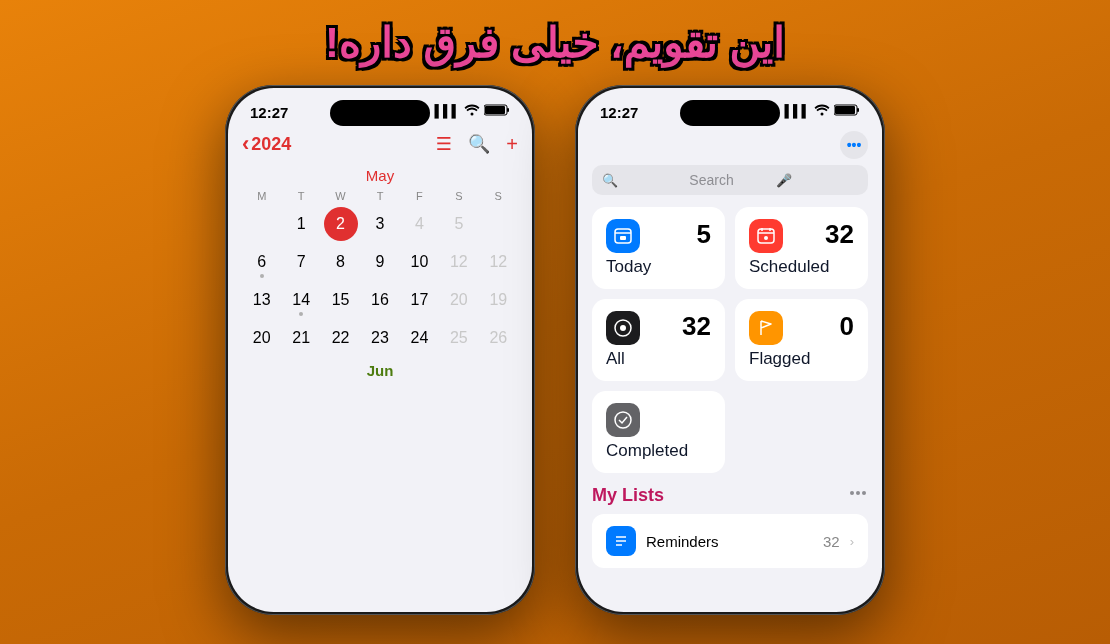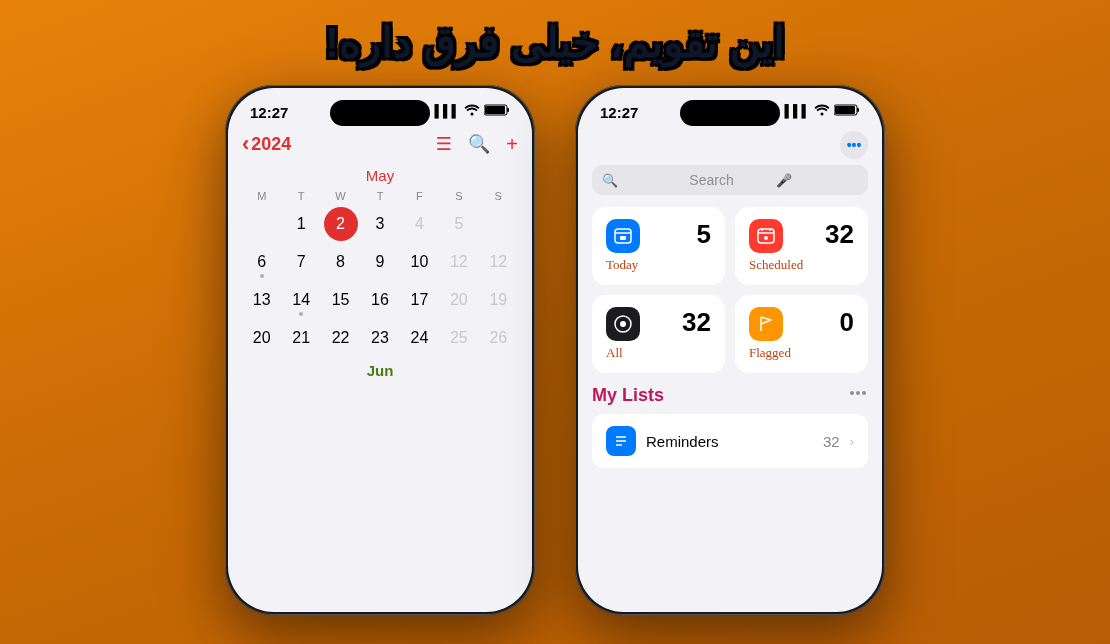--- a/index.html
+++ b/index.html
@@ -14,21 +14,21 @@
       justify-content: flex-start;
       font-family: -apple-system, BlinkMacSystemFont, 'Segoe UI', sans-serif;
       overflow: hidden;
       position: relative;
     }
 
     .title {
       margin-top: 18px;
       font-size: 42px;
       font-weight: 900;
-      color: #0f172a;
+      color: #ec4899;
       text-shadow: -3px -3px 0 #000, 3px -3px 0 #000, -3px 3px 0 #000, 3px 3px 0 #000,
                    -2px 0 0 #000, 2px 0 0 #000, 0 -2px 0 #000, 0 2px 0 #000;
       direction: rtl;
       letter-spacing: 1px;
     }
 
     .phones-container {
       display: flex;
       flex-direction: row;
       gap: 40px;
@@ -229,24 +229,23 @@
       font-size: 18px;
     }
 
     .smart-card-count {
       font-size: 26px;
       font-weight: 700;
       color: #000;
     }
 
     .smart-card-label {
-      font-size: 13px;
-      color: #c2410c;
+      font-size: 17px;
+      color: #0f172a;
       font-weight: 500;
-      font-family: Liberation Serif, serif;
     }
 
     .icon-blue { background: #007aff; color: #fff; }
     .icon-red { background: #ff3b30; color: #fff; }
     .icon-dark { background: #1c1c1e; color: #fff; }
     .icon-orange { background: #ff9500; color: #fff; }
     .icon-gray { background: #636366; color: #fff; }
 
     .my-lists-header {
       display: flex;
@@ -549,20 +548,33 @@
                   <path d="M5 3 L5 17 M5 3 L15 6 L5 10" stroke="#fff" stroke-width="1.5" fill="none" stroke-linejoin="round"></path>
                 </svg>
               </div>
               <span class="smart-card-count">0</span>
             </div>
             <div class="smart-card-label">Flagged</div>
           </div>
 
         </div>
 
+        <div class="completed-row">
+          <div class="smart-card">
+            <div class="smart-card-top">
+              <div class="smart-card-icon icon-gray">
+                <svg width="20" height="20" viewBox="0 0 20 20">
+                  <circle cx="10" cy="10" r="8" fill="none" stroke="#fff" stroke-width="1.5"></circle>
+                  <polyline points="6,10 9,13 14,7" stroke="#fff" stroke-width="1.5" fill="none"></polyline>
+                </svg>
+              </div>
+            </div>
+            <div class="smart-card-label">Completed</div>
+          </div>
+        </div>
 
         <div class="my-lists-header">
           <span class="my-lists-title">My Lists</span>
           <span class="my-lists-icon">
             <svg width="20" height="20" viewBox="0 0 20 20">
               <circle cx="10" cy="10" r="2" fill="#8e8e93"></circle>
               <circle cx="4" cy="10" r="2" fill="#8e8e93"></circle>
               <circle cx="16" cy="10" r="2" fill="#8e8e93"></circle>
             </svg>
           </span>

